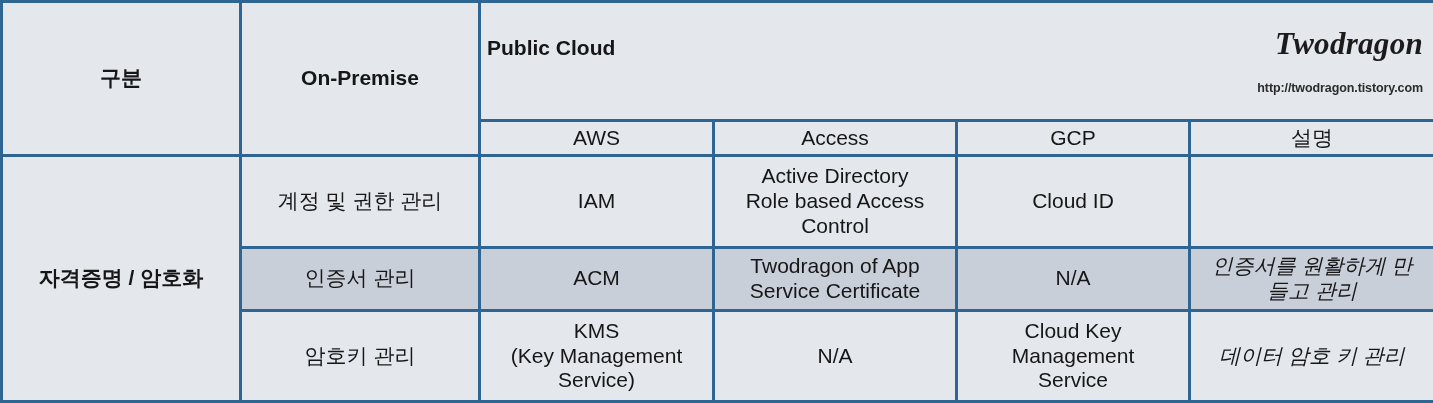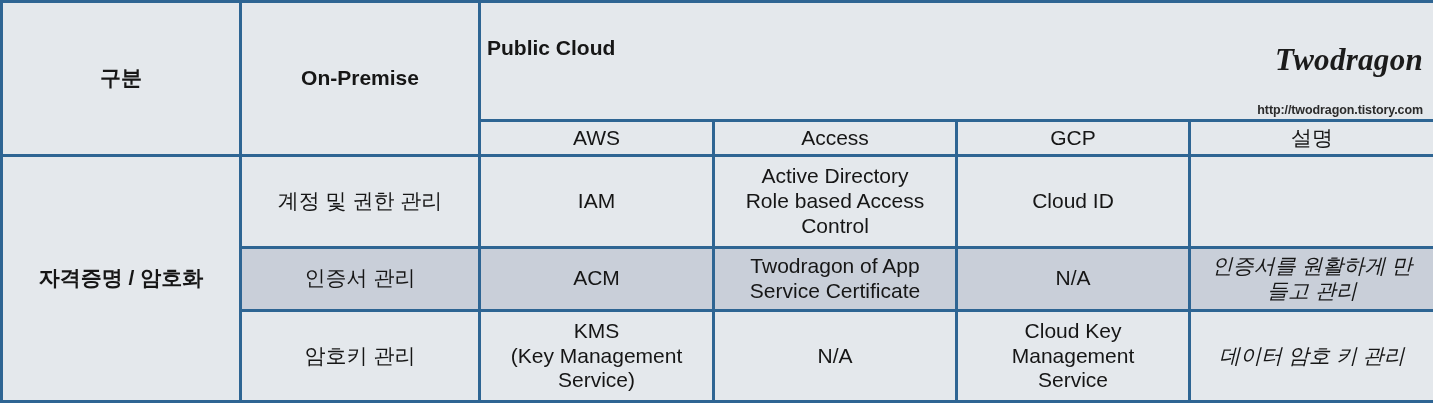--- a/index.html
+++ b/index.html
@@ -80,40 +80,40 @@
   }
   tr.shade td{background:#c9cfd9;}
   td.edge-r{border-right:none;}
   td.edge-b{border-bottom:none;}
   td.small{font-size:18px;font-style:italic;}
 
   
   .logo-wrap{
     position:absolute;
     right:10px;
-    top:20px;
+    top:4px;
     text-align:right;
     line-height:1;
     pointer-events:none;
   }
   .logo-name{
     font-family:"Liberation Serif","DejaVu Serif",serif;
     font-style:italic;
     font-size:31px;
     color:#1b1b1b;
     letter-spacing:.3px;
     display:block;
   }
   .logo-url{
     font-family:"Liberation Sans","DejaVu Sans",sans-serif;
     font-size:12.5px;
     font-weight:bold;
     color:#2b2b2b;
     display:block;
-    margin-top:8px;
+    margin-top:2px;
     letter-spacing:-.1px;
   }
   .group-label{
     display:block;
     width:100%;
     text-align:left;
   }
 </style>
 </head>
 <body>

